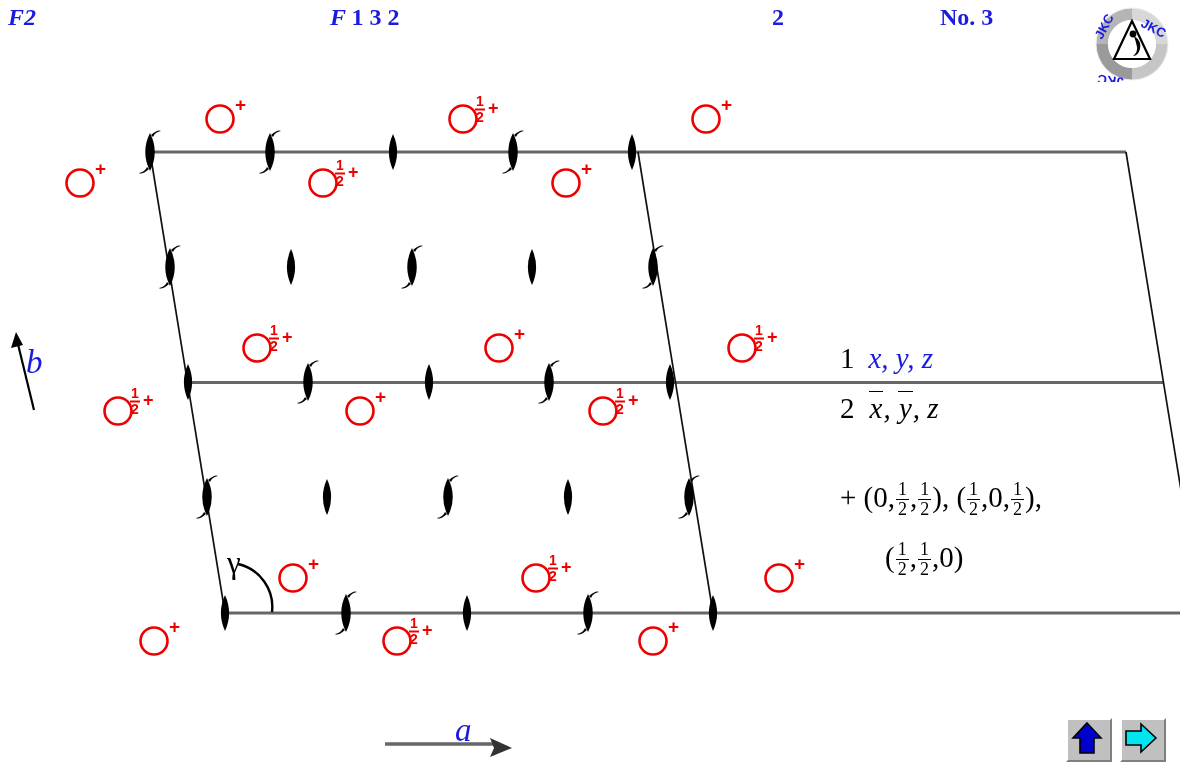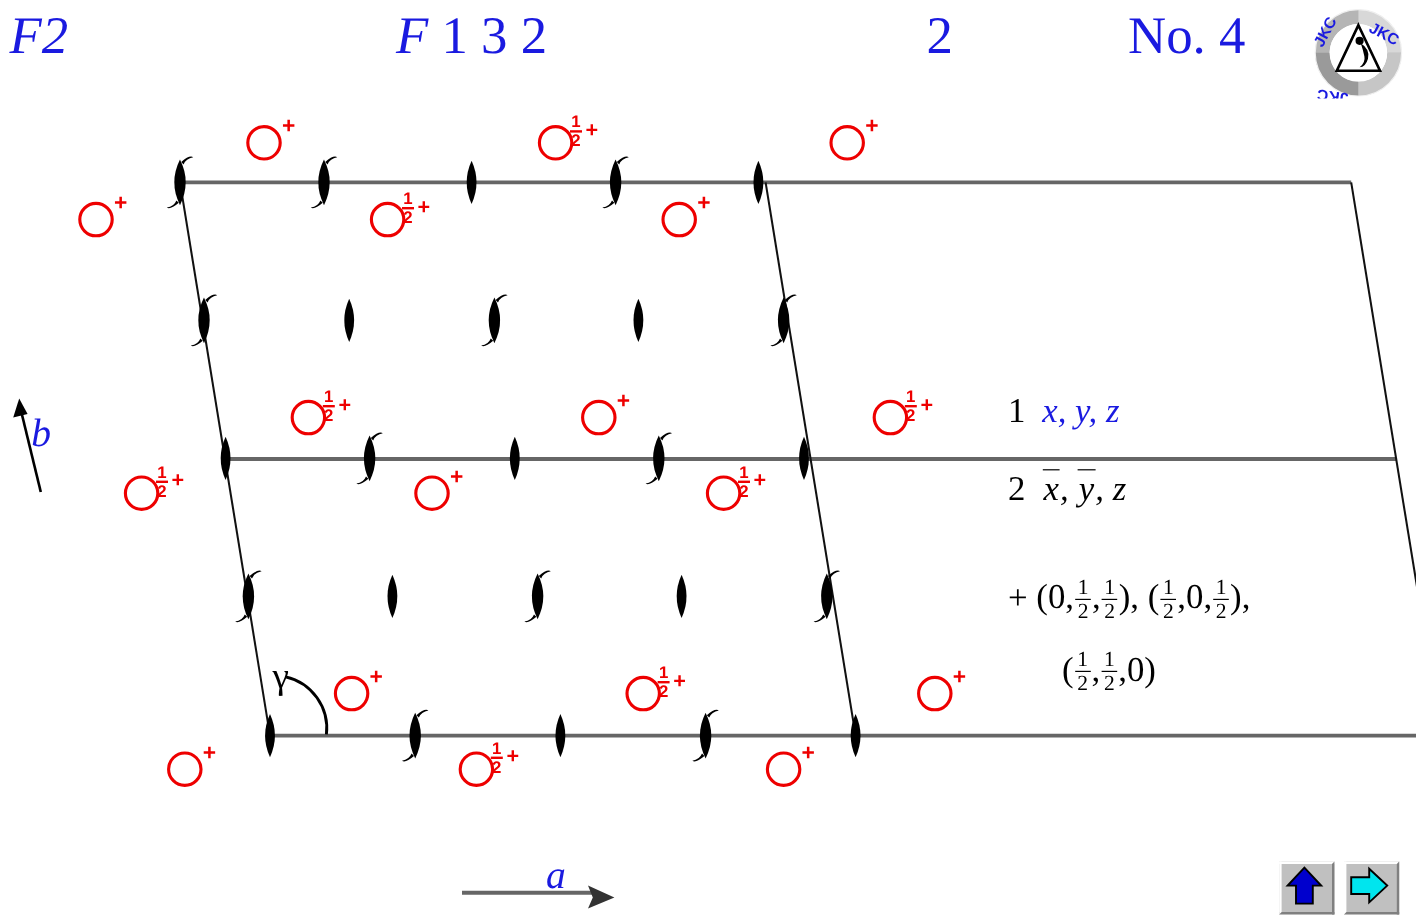--- a/index.html
+++ b/index.html
@@ -1,37 +1,37 @@
 <!DOCTYPE html>
 <html><head>
 <meta charset="utf-8">
 <style>
   html,body{margin:0;padding:0;}
   body{
     width:1180px;height:770px;background:#ffffff;
     font-family:"Liberation Serif",serif;
     position:relative;overflow:hidden;
   }
-  .hdr{position:absolute;top:4px;color:#1a1ae0;font-size:44px;font-style:italic;white-space:nowrap;}
+  .hdr{position:absolute;top:4px;color:#1a1ae0;font-size:24px;font-style:italic;white-space:nowrap;font-weight:bold;}
   #hdr-short{left:8px;}
   #hdr-full{left:330px;font-style:italic;}
   #hdr-full .num{font-style:normal;}
   #hdr-pg{left:772px;font-style:normal;}
   #hdr-no{left:940px;font-style:normal;}
 
   #logo{position:absolute;left:1094px;top:6px;width:76px;height:76px;}
 
   #diagram{position:absolute;left:0;top:0;width:1180px;height:770px;}
 
   .axlabel{position:absolute;color:#1a1ae0;font-style:italic;font-size:33px;}
   #lbl-b{left:26px;top:344px;}
   #lbl-a{left:455px;top:712px;}
 
   .ops{position:absolute;left:840px;color:#000;font-size:29px;white-space:nowrap;}
-  #op1{top:327px;font-family:Liberation Serif, serif;}
+  #op1{top:342px;font-family:Liberation Serif, serif;}
   #op2{top:392px;}
   #op3{top:480px;}
   #op3b{left:885px;top:540px;}
   .opnum{font-style:normal;}
   .opcoord{font-style:italic;color:#1a1ae0;margin-left:14px;}
   .opcoordk{font-style:italic;color:#000;margin-left:14px;}
   .ovl{border-top:1.6px solid #000;padding:0 1px;}
   .frac{display:inline-block;vertical-align:-0.42em;font-size:0.62em;line-height:1.05;text-align:center;margin:0 1px;}
   .frac .n{display:block;border-bottom:1.4px solid #000;padding:0 2px;}
   .frac .d{display:block;padding:0 2px;}
@@ -44,21 +44,21 @@
 </style>
 </head>
 <body>
 
 <div class="hdr" id="hdr-short">F2</div>
 <div class="hdr" id="hdr-full">
   <span>F</span>
   <span class="num">1 3 2</span>
 </div>
 <div class="hdr" id="hdr-pg">2</div>
-<div class="hdr" id="hdr-no">No. 4</div>
+<div class="hdr" id="hdr-no">No. 3</div>
 
 <svg id="logo" viewBox="0 0 76 76">
   <defs>
     <clipPath id="ringclip">
         <path d="M38 2 A36 36 0 1 1 37.9 2 Z M38 14 A24 24 0 1 0 38.1 14 Z"></path>
       </clipPath>
   </defs>
   <g clip-path="url(#ringclip)">
     <rect x="0" y="0" width="76" height="76" fill="#b5b5b5"></rect>
     <path d="M38 38 L38 0 L76 0 L76 38 Z" fill="#d8d8d8"></path>

